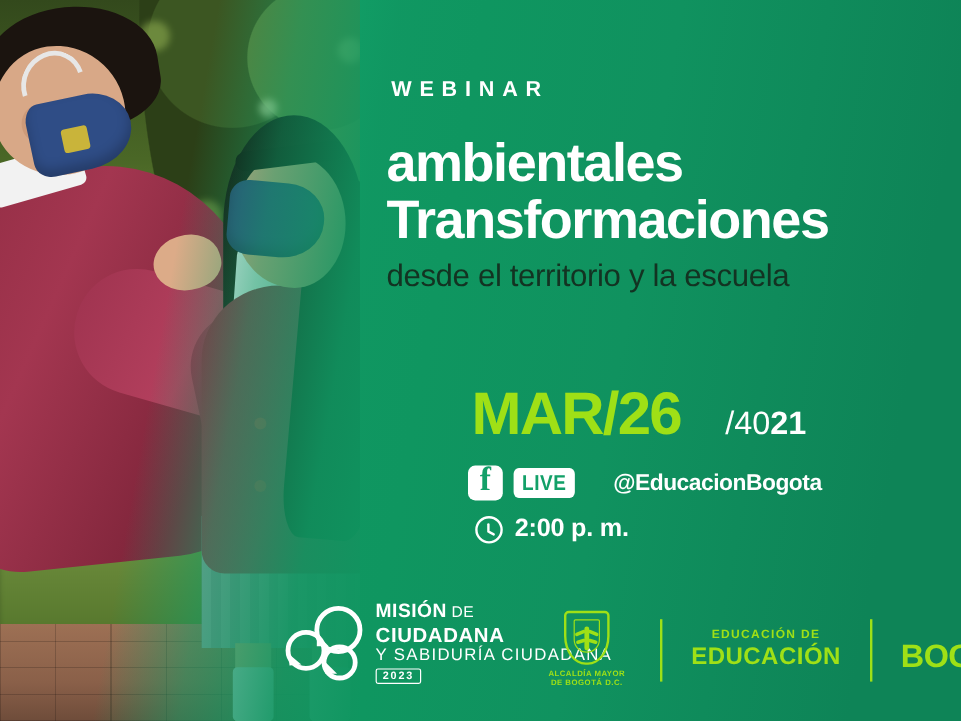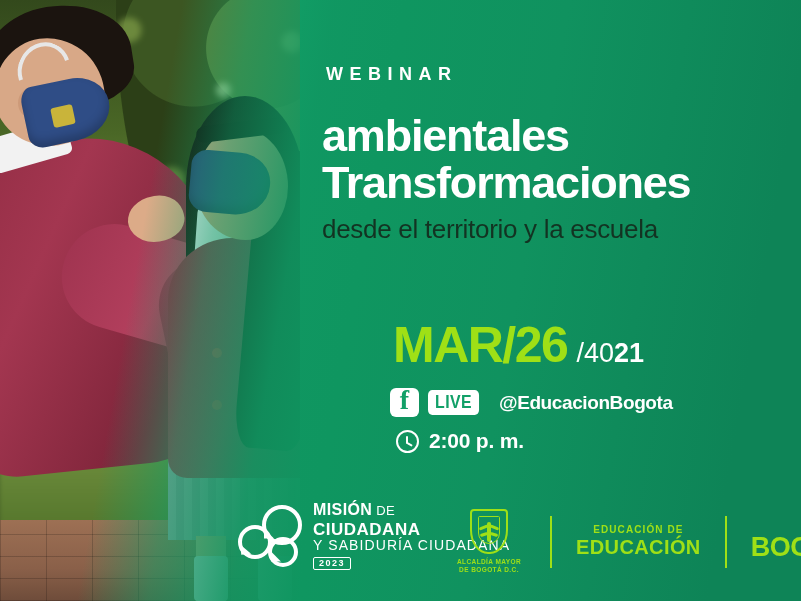--- a/index.html
+++ b/index.html
@@ -114,33 +114,33 @@
 
   .webinar{position:absolute;left:326px;top:60px;color:#ffffff;font-size:18px;font-weight:bold;letter-spacing:6.5px;}
 
   .title{position:absolute;left:322px;top:108px;width:430px;color:#ffffff;
     font-size:45px;font-weight:bold;line-height:47px;letter-spacing:-1.2px;}
 
   .sub1{position:absolute;left:322px;top:210px;color:#133322;font-size:26px;font-weight:400;letter-spacing:-.3px;}
   .sub2{position:absolute;left:322px;top:245px;color:#123020;font-size:26px;font-weight:400;letter-spacing:-.3px;}
   .sub2 b{font-weight:bold;color:#0e2b1b;}
 
-  .date{position:absolute;left:393px;top:316px;display:flex;align-items:baseline;}
+  .date{position:absolute;left:393px;top:316px;display:flex;align-items:baseline;gap:28px;}
   .date .m{color:#9fe016;font-size:50px;font-weight:bold;letter-spacing:-1.5px;line-height:50px;}
   .date .y{color:#ffffff;font-size:27px;font-weight:400;margin-left:9px;line-height:50px;}
   .date .y b{font-weight:bold;}
 
   .fbrow{position:absolute;left:390px;top:384px;display:flex;align-items:center;gap:9px;}
   .fb-ico{width:29px;height:29px;border-radius:6px;background:#ffffff;position:relative;}
   .fb-ico:after{content:"f";position:absolute;left:0;right:0;top:-4px;text-align:center;
     color:#12a068;font-size:28px;font-weight:bold;font-family:"Liberation Serif",serif;}
   .live{height:25px;padding:0 8px;border-radius:5px;background:#ffffff;color:#12a068;
     font-size:18px;font-weight:bold;letter-spacing:.5px;display:flex;align-items:center;
     transform:scaleX(.88);transform-origin:left center;}
-  .fb-handle{color:#ffffff;font-size:19px;font-weight:bold;letter-spacing:-.4px;margin-left:4px;}
+  .fb-handle{color:#ffffff;font-size:19px;font-weight:bold;letter-spacing:-.4px;margin-left:16px;}
 
   .timerow{position:absolute;left:396px;top:425px;display:flex;align-items:flex-end;gap:10px;}
   .clock{width:23px;height:23px;border:2.5px solid #ffffff;border-radius:50%;position:relative;}
   .clock:before{content:"";position:absolute;left:8px;top:3.5px;width:2px;height:8px;background:#ffffff;border-radius:1px;}
   .clock:after{content:"";position:absolute;left:9px;top:10px;width:6px;height:2px;background:#ffffff;border-radius:1px;transform-origin:left center;transform:rotate(28deg);}
   .timetext{color:#ffffff;font-size:21px;font-weight:bold;letter-spacing:-.2px;}
 
   
   .mision{position:absolute;left:238px;top:498px;display:flex;align-items:center;gap:9px;}
   .bubbles{position:relative;width:66px;height:62px;}

